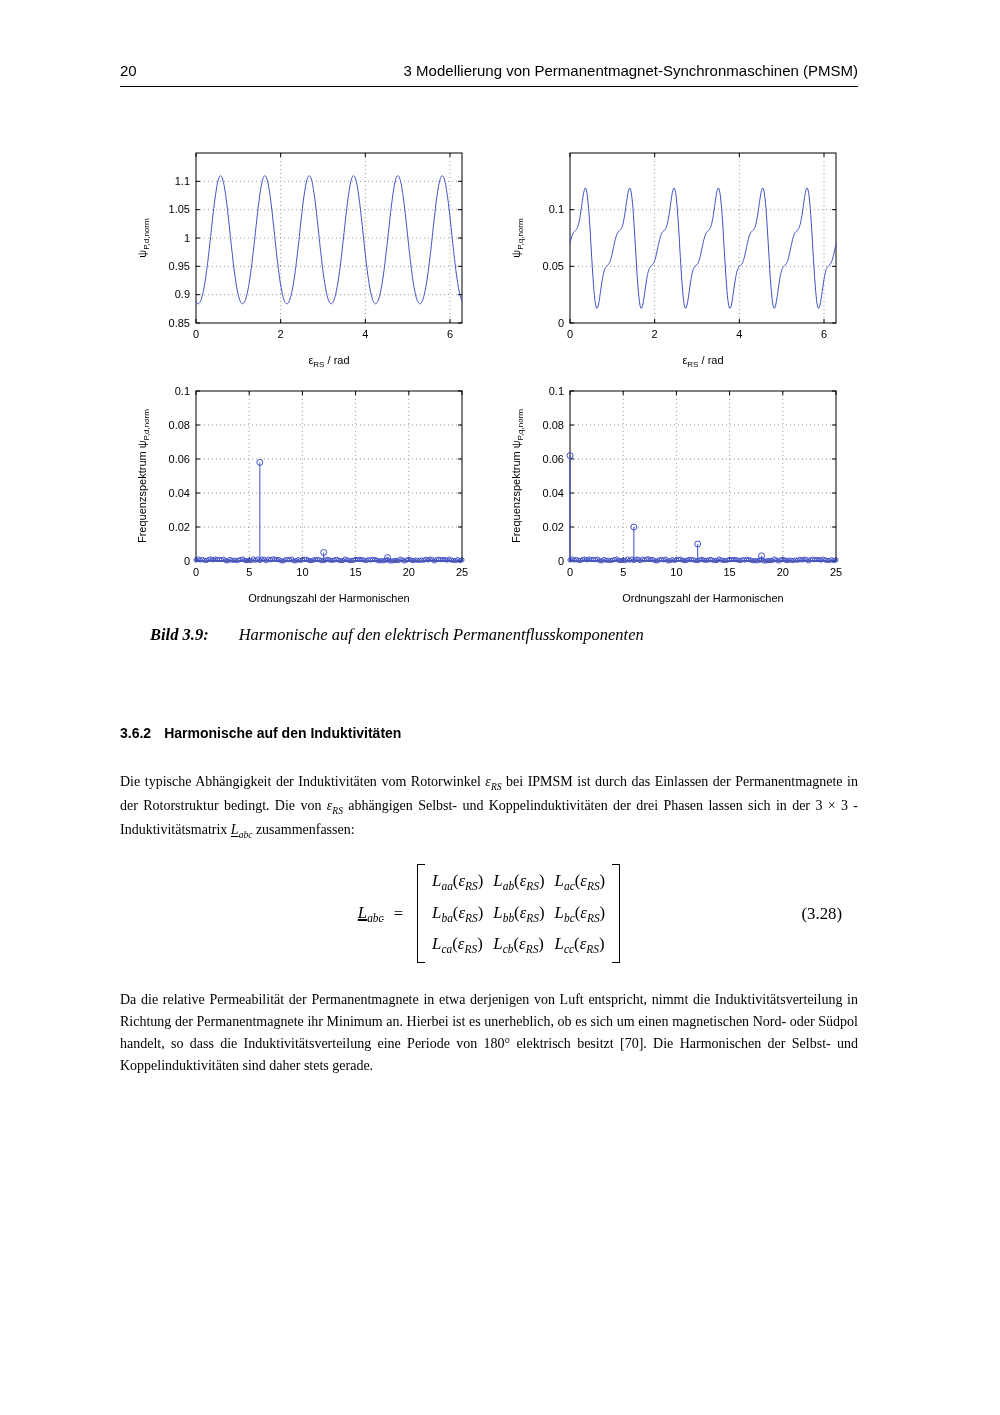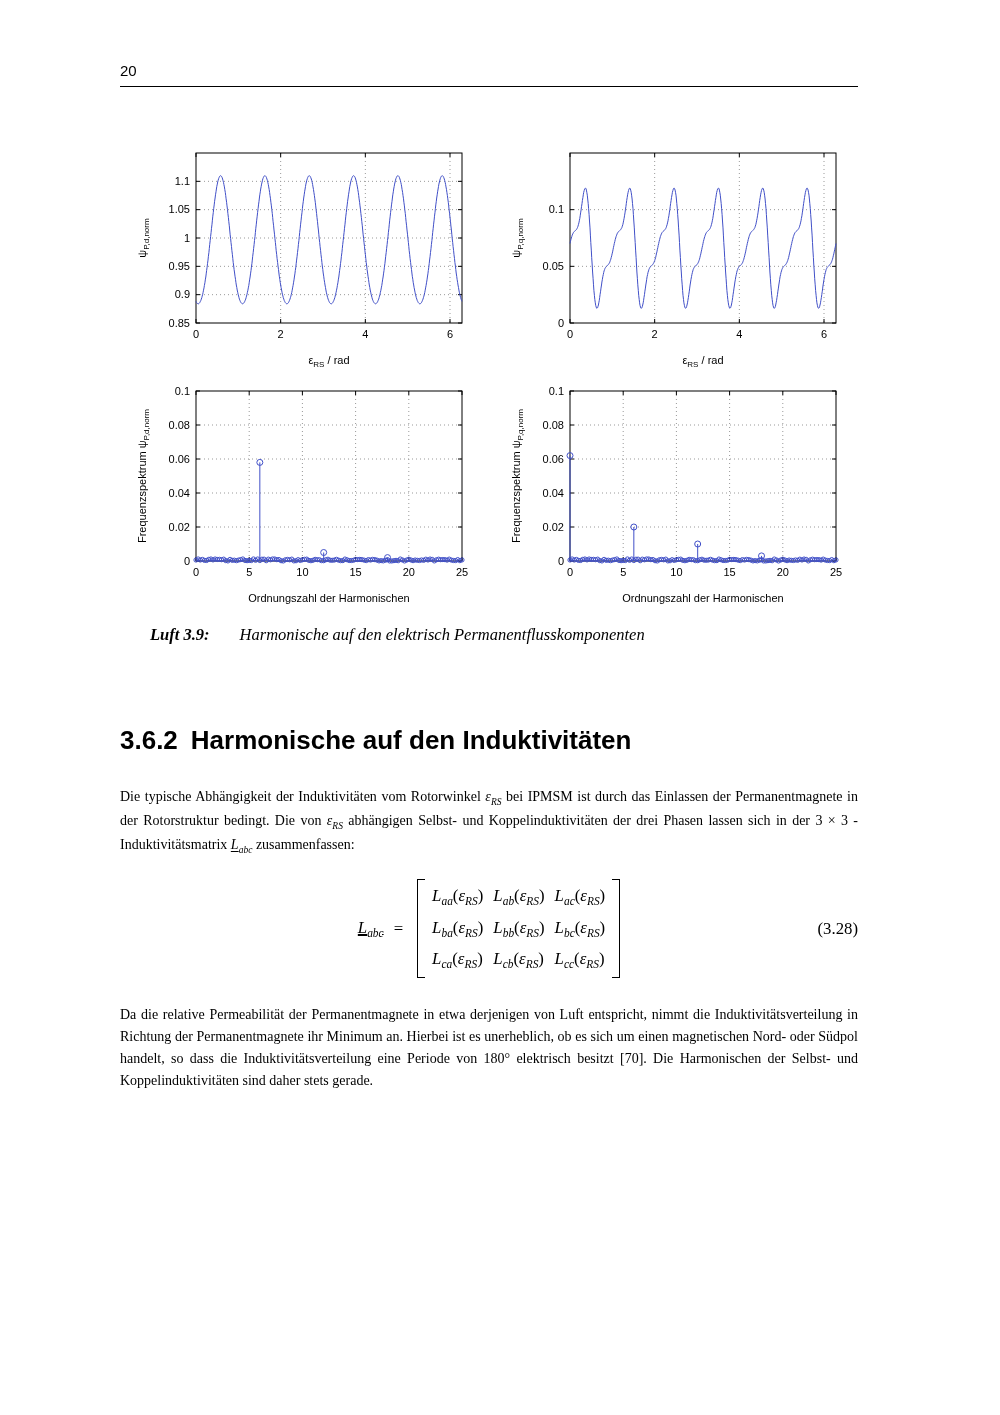--- a/index.html
+++ b/index.html
@@ -15,21 +15,21 @@
   }
   .charts-grid{
     margin-top:56px;
     display:grid;grid-template-columns:340px 340px;
     column-gap:34px;row-gap:12px;justify-content:center;
   }
   .chart svg{display:block;font-family:"Liberation Sans",sans-serif;}
   .caption{margin:18px 0 0 30px;font-size:16.5px;font-style:italic;}
   .cap-label{font-weight:bold;margin-right:30px;}
   h2{
-    font-family:"Liberation Sans",sans-serif;font-size:26px;font-weight:bold;
+    font-family:"Liberation Sans",sans-serif;font-size:14px;font-weight:bold;
     margin:80px 0 30px 0;
   }
   h2 .ht{margin-left:13px;}
   .body-text{
     font-size:14px;line-height:1.58;text-align:justify;
     margin:0 0 20px 0;
   }
   .body-text sub, .math sub{font-size:0.68em;font-style:italic;}
   .sym-ul{text-decoration:underline;text-underline-offset:2px;}
   .equation{
@@ -39,29 +39,30 @@
   .eq-lhs{margin-right:10px;text-decoration:underline;}
   .eq-eq{margin-right:14px;}
   .bracket{width:7px;align-self:stretch;border:1.5px solid #000;}
   .bracket.left{border-right:none;margin-right:5px;}
   .bracket.right{border-left:none;margin-left:5px;}
   .matrix{
     display:grid;grid-template-columns:repeat(3,auto);
     column-gap:14px;row-gap:9px;padding:7px 2px;gap:10px;
   }
   .mcell{white-space:nowrap;}
-  .eq-num{position:absolute;right:0;top:50%;transform:translateY(-50%);}
+  .eq-num{position:absolute;right:16px;top:50%;transform:translateY(-50%);}
 </style>
 </head>
 <body>
 
 <div class="page">
 
   <header>
     <span>20</span>
+    <span>3 Modellierung von Permanentmagnet-Synchronmaschinen (PMSM)</span>
   </header>
 
   <div>
     <div class="charts-grid">
       <div class="chart" id="chart-0">
           <svg width="340" height="226" viewBox="0 0 340 226">
             <line x1="148.67023172905527" y1="10" x2="148.67023172905527" y2="180" stroke="#999" stroke-width="1" stroke-dasharray="1 3"></line>
             <line x1="233.34046345811052" y1="10" x2="233.34046345811052" y2="180" stroke="#999" stroke-width="1" stroke-dasharray="1 3"></line>
             <line x1="318.01069518716577" y1="10" x2="318.01069518716577" y2="180" stroke="#999" stroke-width="1" stroke-dasharray="1 3"></line>
             <line x1="64" y1="151.66666666666663" x2="330" y2="151.66666666666663" stroke="#999" stroke-width="1" stroke-dasharray="1 3"></line>
@@ -754,21 +755,21 @@
             <line x1="127.84" y1="180" x2="127.84" y2="146" stroke="#4150c8" stroke-width="1"></line>
             <circle cx="127.84" cy="146" r="3" fill="none" stroke="#4150c8" stroke-width="1"></circle>
             <line x1="191.68" y1="180" x2="191.68" y2="163" stroke="#4150c8" stroke-width="1"></line>
             <circle cx="191.68" cy="163" r="3" fill="none" stroke="#4150c8" stroke-width="1"></circle>
             <line x1="255.51999999999998" y1="180" x2="255.51999999999998" y2="174.9" stroke="#4150c8" stroke-width="1"></line>
             <circle cx="255.51999999999998" cy="174.9" r="3" fill="none" stroke="#4150c8" stroke-width="1"></circle>
           </svg>
         </div>
     </div>
     <div class="caption">
-      <span class="cap-label">Luft 3.9:</span><span class="cap-text">Harmonische auf den elektrisch Permanentflusskomponenten</span>
+      <span class="cap-label">Bild 3.9:</span><span class="cap-text">Harmonische auf den elektrisch Permanentflusskomponenten</span>
     </div>
   </div>
 
   <h2><span>3.6.2</span><span class="ht">Harmonische auf den Induktivitäten</span></h2>
 
   <p class="body-text">Die typische Abhängigkeit der Induktivitäten vom Rotorwinkel <i>ε</i><sub>RS</sub> bei IPMSM ist durch das Einlassen der Permanentmagnete in der Rotorstruktur bedingt. Die von <i>ε</i><sub>RS</sub> abhängigen Selbst- und Koppelinduktivitäten der drei Phasen lassen sich in der 3 × 3 -Induktivitätsmatrix <span class="sym-ul"><i>L</i></span><sub>abc</sub> zusammenfassen:</p>
 
   <div class="equation">
     <span class="eq-lhs math"><span class="sym-ul"><i>L</i></span><sub>abc</sub></span>
     <span class="eq-eq">=</span>

